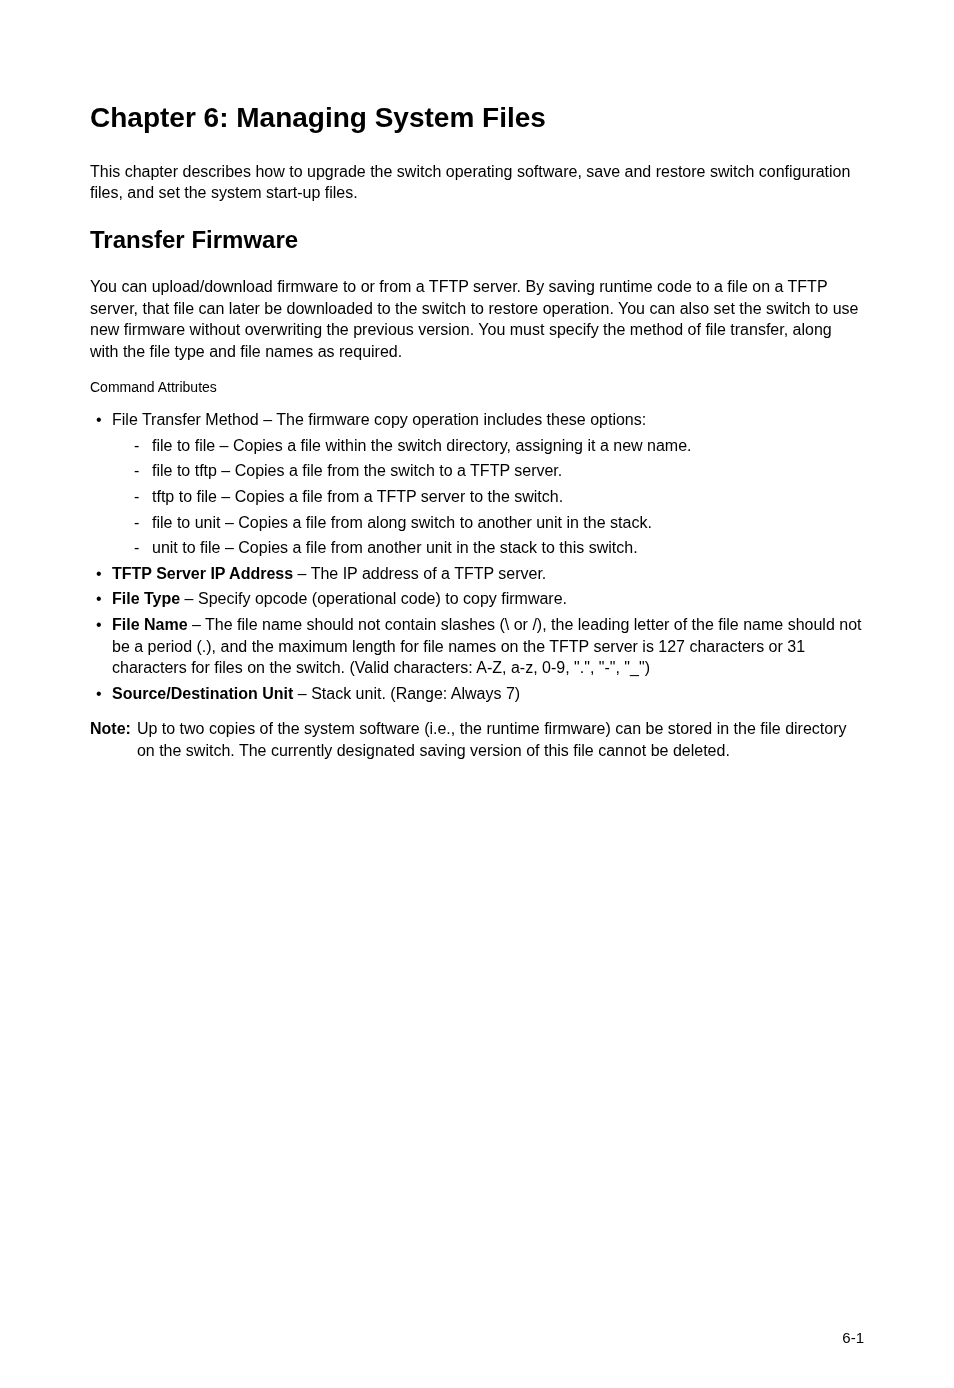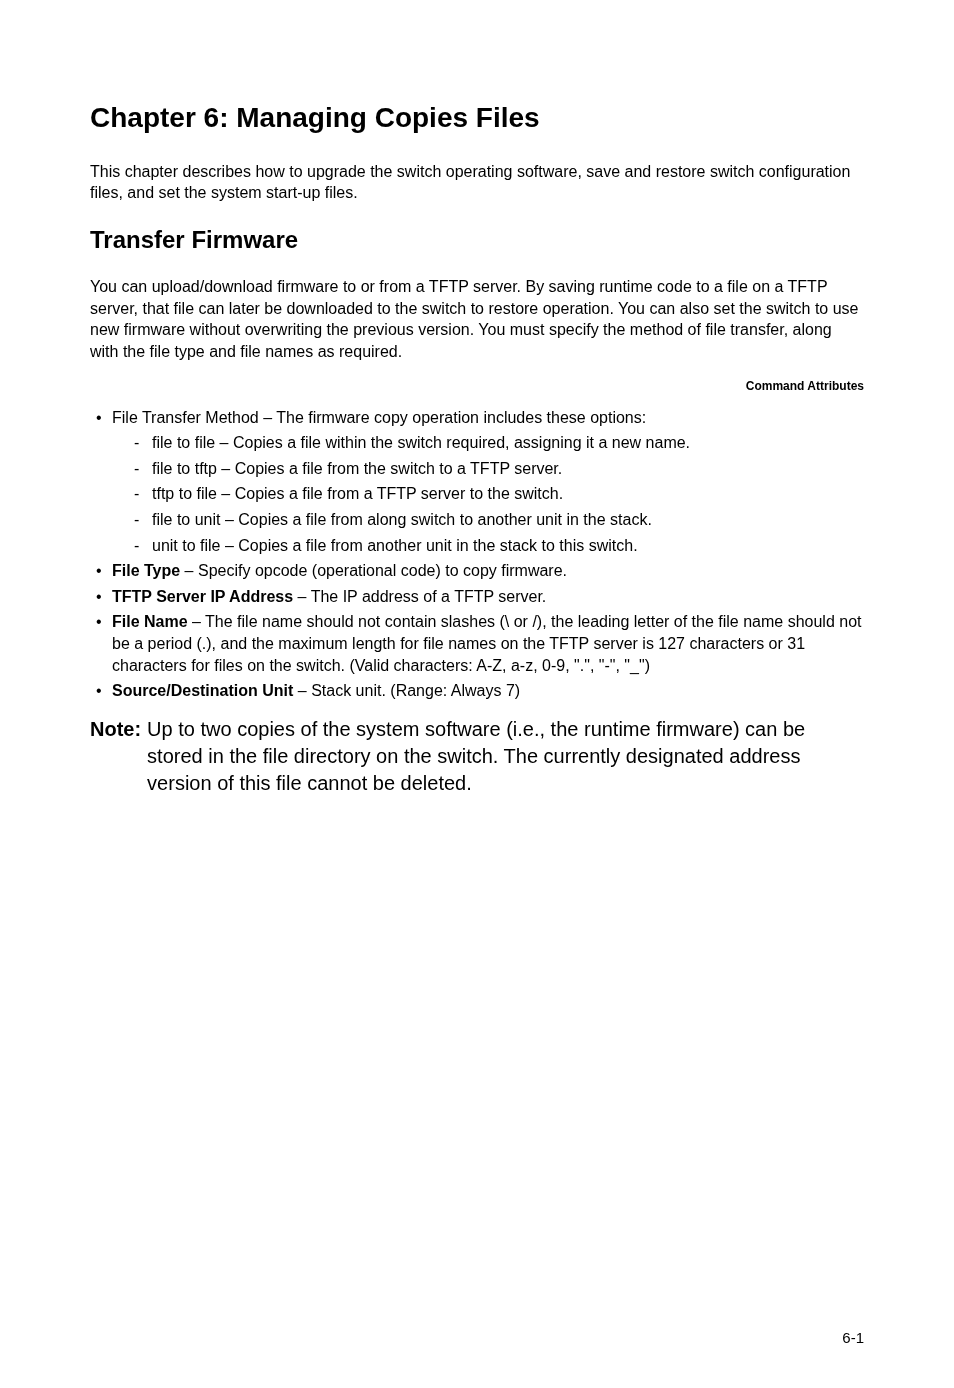--- a/index.html
+++ b/index.html
@@ -24,24 +24,23 @@
     }
     .section-title {
       font-size: 24px;
       font-weight: bold;
       margin-bottom: 20px;
     }
     .section-para {
       font-size: 16px;
     }
     .attr-heading {
-      font-size: 12px;
-      font-weight: bold;
+      font-size: 14px;
+      font-weight: normal;
       margin-bottom: 10px;
-      text-align: right;
     }
     ul.top-list {
       list-style: none;
       padding-left: 0;
       margin: 12px 0 14px 0;
     }
     ul.top-list > li {
       font-size: 16px;
       padding-left: 22px;
       position: relative;
@@ -64,21 +63,21 @@
       position: relative;
       margin-bottom: 4px;
     }
     ul.sub-list > li::before {
       content: "-";
       position: absolute;
       left: 22px;
       top: 0;
     }
     .note-block {
-      font-size: 20px;
+      font-size: 16px;
       display: flex;
       margin-top: 0;
     }
     .note-label {
       font-weight: bold;
       flex: 0 0 auto;
       padding-right: 6px;
     }
     .note-text {
       flex: 1 1 auto;
@@ -88,53 +87,53 @@
       bottom: 40px;
       right: 90px;
       font-size: 15px;
       margin-top: 24px;
     }
     .bold { font-weight: bold; }
   </style>
 </head>
 <body>
 
-<h1 class="chapter-title">Chapter 6: Managing Copies Files</h1>
+<h1 class="chapter-title">Chapter 6: Managing System Files</h1>
 
 <p class="chapter-intro">This chapter describes how to upgrade the switch operating software, save and restore switch configuration files, and set the system start-up files.</p>
 
 <h2 class="section-title">Transfer Firmware</h2>
 
 <p class="section-para">You can upload/download firmware to or from a TFTP server. By saving runtime code to a file on a TFTP server, that file can later be downloaded to the switch to restore operation. You can also set the switch to use new firmware without overwriting the previous version. You must specify the method of file transfer, along with the file type and file names as required.</p>
 
 <div class="attr-heading">Command Attributes</div>
 
 <ul class="top-list">
   <li>
     <span>File Transfer Method – The firmware copy operation includes these options:</span>
     <ul class="sub-list">
-      <li>file to file – Copies a file within the switch required, assigning it a new name.</li>
+      <li>file to file – Copies a file within the switch directory, assigning it a new name.</li>
       <li>file to tftp – Copies a file from the switch to a TFTP server.</li>
       <li>tftp to file – Copies a file from a TFTP server to the switch.</li>
       <li>file to unit – Copies a file from along switch to another unit in the stack.</li>
       <li>unit to file – Copies a file from another unit in the stack to this switch.</li>
     </ul>
   </li>
   <li>
-    <span class="bold">File Type</span><span> – Specify opcode (operational code) to copy firmware.</span>
+    <span class="bold">TFTP Server IP Address</span><span> – The IP address of a TFTP server.</span>
   </li>
   <li>
-    <span class="bold">TFTP Server IP Address</span><span> – The IP address of a TFTP server.</span>
+    <span class="bold">File Type</span><span> – Specify opcode (operational code) to copy firmware.</span>
   </li>
   <li>
     <span class="bold">File Name</span><span> – The file name should not contain slashes (\ or /), the leading letter of the file name should not be a period (.), and the maximum length for file names on the TFTP server is 127 characters or 31 characters for files on the switch. (Valid characters: A-Z, a-z, 0-9, ".", "-", "_")</span>
   </li>
   <li>
     <span class="bold">Source/Destination Unit</span><span> – Stack unit. (Range: Always 7)</span>
   </li>
 </ul>
 
 <div class="note-block">
   <div class="note-label">Note:</div>
-  <div class="note-text">Up to two copies of the system software (i.e., the runtime firmware) can be stored in the file directory on the switch. The currently designated address version of this file cannot be deleted.</div>
+  <div class="note-text">Up to two copies of the system software (i.e., the runtime firmware) can be stored in the file directory on the switch. The currently designated saving version of this file cannot be deleted.</div>
 </div>
 
 <div class="page-footer">6-1</div>
 
 </body></html>

